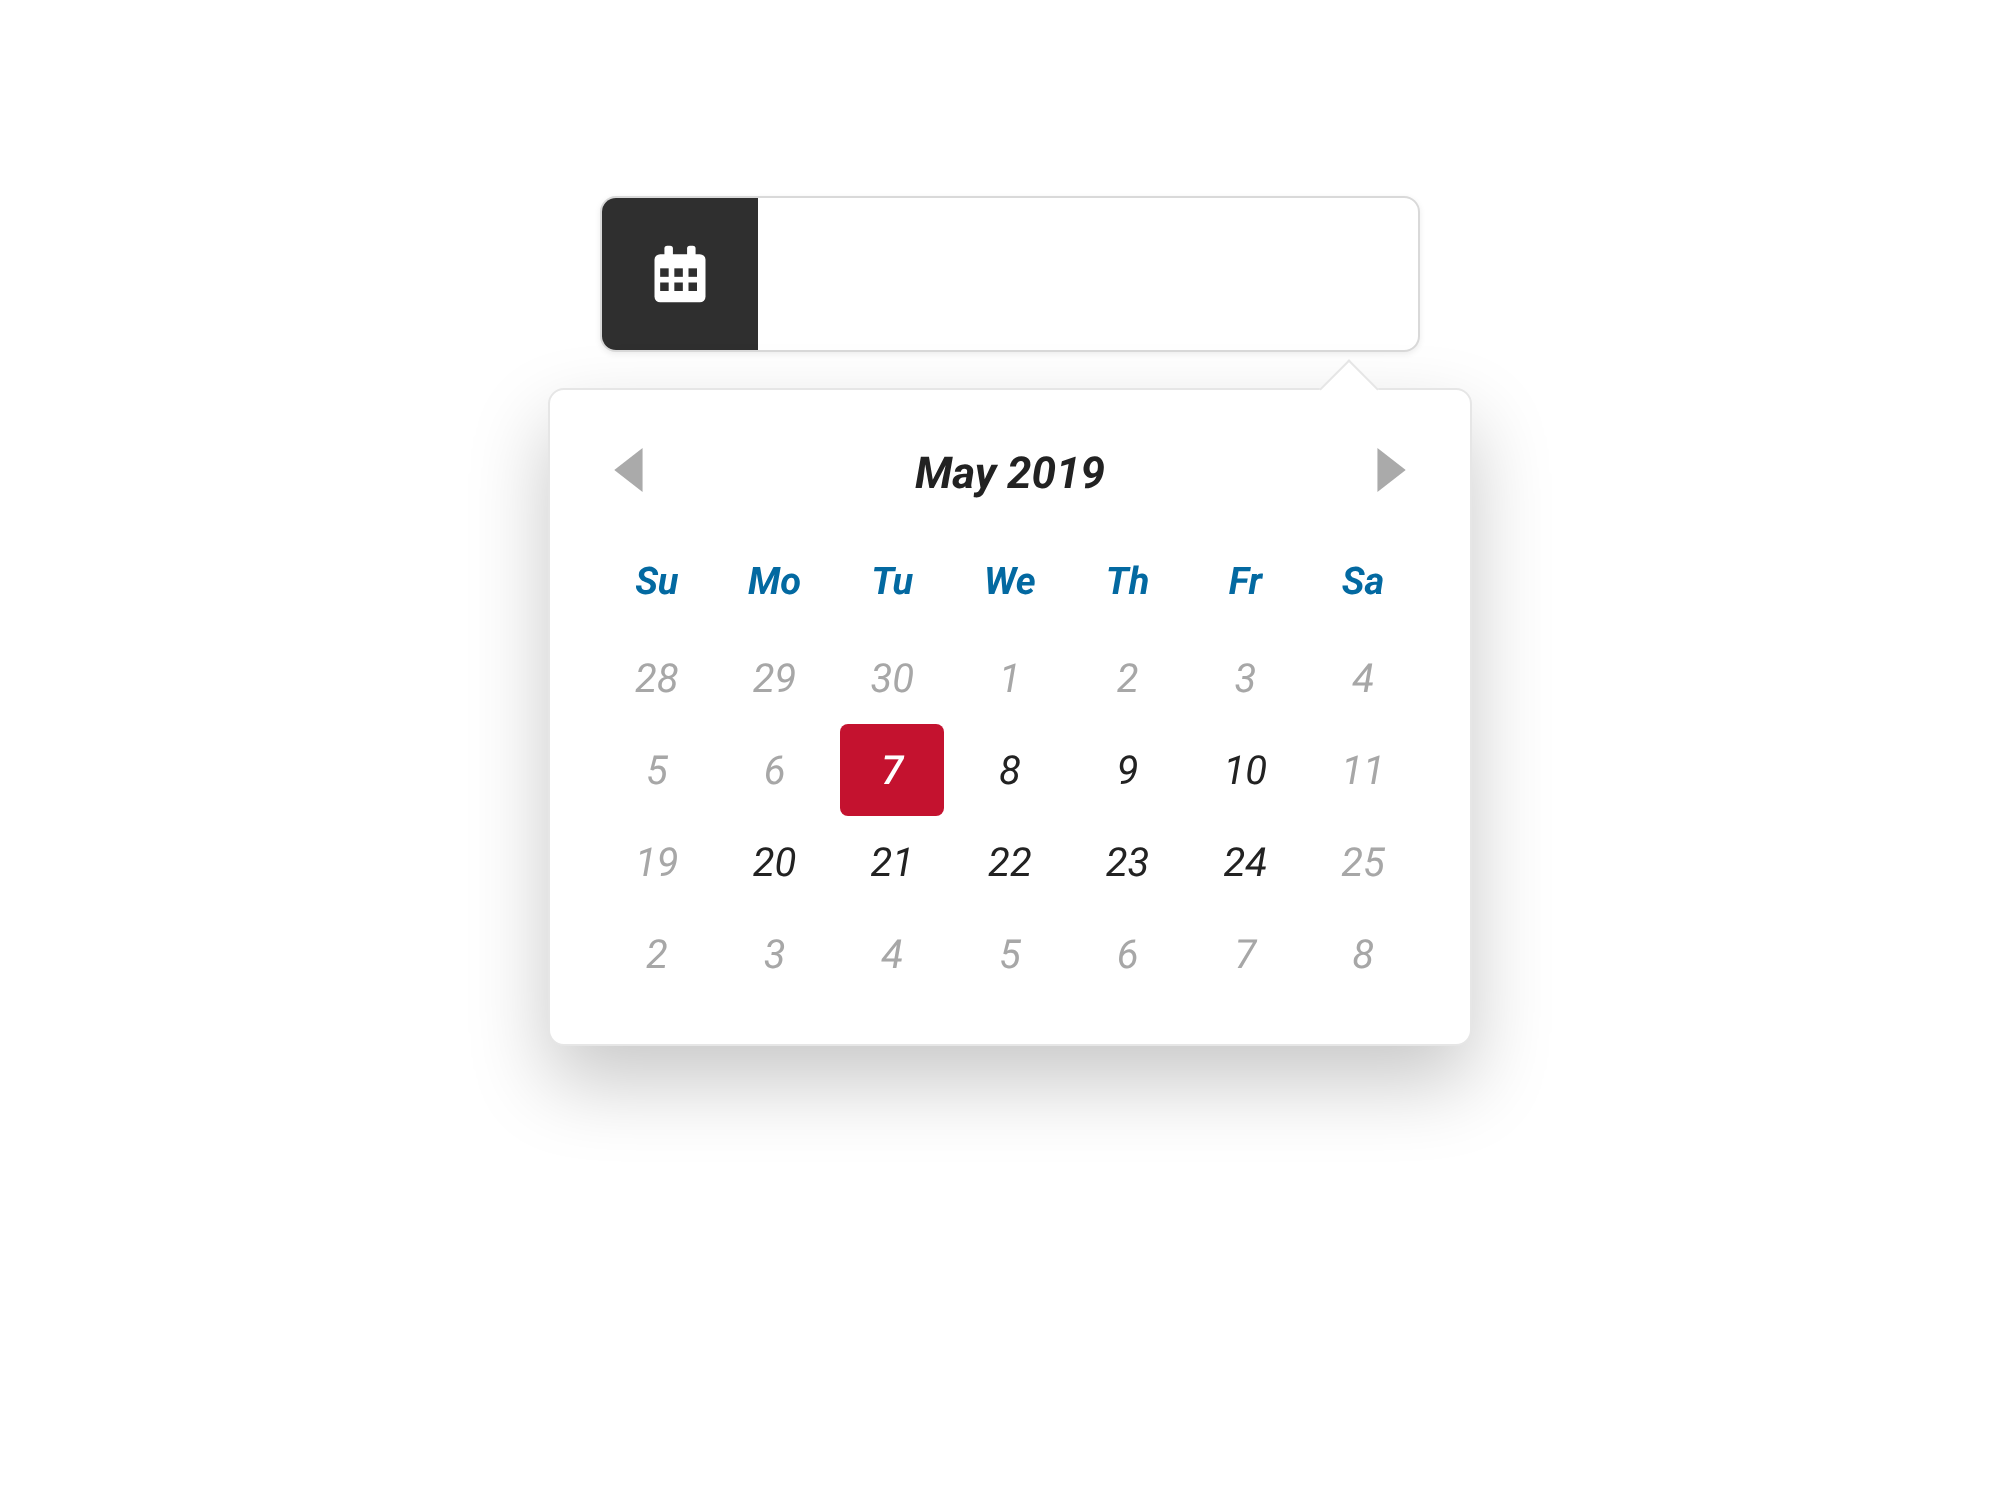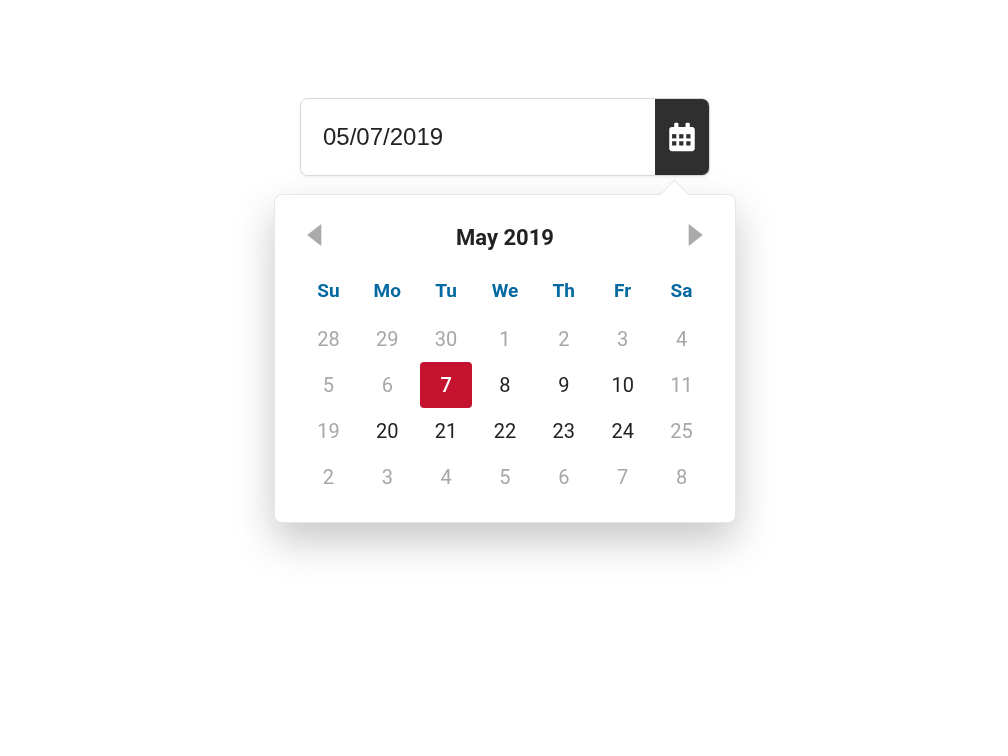--- a/index.html
+++ b/index.html
@@ -52,20 +52,21 @@
   .popup {
     position: relative;
     margin-top: 18px;
     width: 462px;
     margin-left: -26px;
     background: #fff;
     border: 1px solid #e6e6e6;
     border-radius: 8px;
     box-shadow: 0 18px 40px rgba(0,0,0,0.22);
     padding: 22px 24px 22px 24px;
+    font-style: italic;
   }
   .popup::before {
     content: '';
     position: absolute;
     top: -11px;
     right: 50px;
     width: 20px; height: 20px;
     background: #fff;
     border-left: 1px solid #e6e6e6;
     border-top: 1px solid #e6e6e6;
@@ -124,21 +125,20 @@
     width: 52px; height: 46px;
   }
 </style>
 </head>
 <body>
 
 <div class="stage">
   <div class="datepicker-wrap">
 
     <div class="input-row">
-      <input class="date-input" type="text" value="05/07/2019" style="">
       <div class="calendar-button">
         <span>
           <svg width="34" height="34" viewBox="0 0 24 24" fill="#ffffff">
             <rect x="3" y="5" width="18" height="17" rx="2"></rect>
             <rect x="6.5" y="2" width="3" height="5" rx="1"></rect>
             <rect x="14.5" y="2" width="3" height="5" rx="1"></rect>
             <rect x="5" y="10" width="3" height="3" fill="#2f2f2f"></rect>
             <rect x="10" y="10" width="3" height="3" fill="#2f2f2f"></rect>
             <rect x="15" y="10" width="3" height="3" fill="#2f2f2f"></rect>
             <rect x="5" y="15" width="3" height="3" fill="#2f2f2f"></rect>

